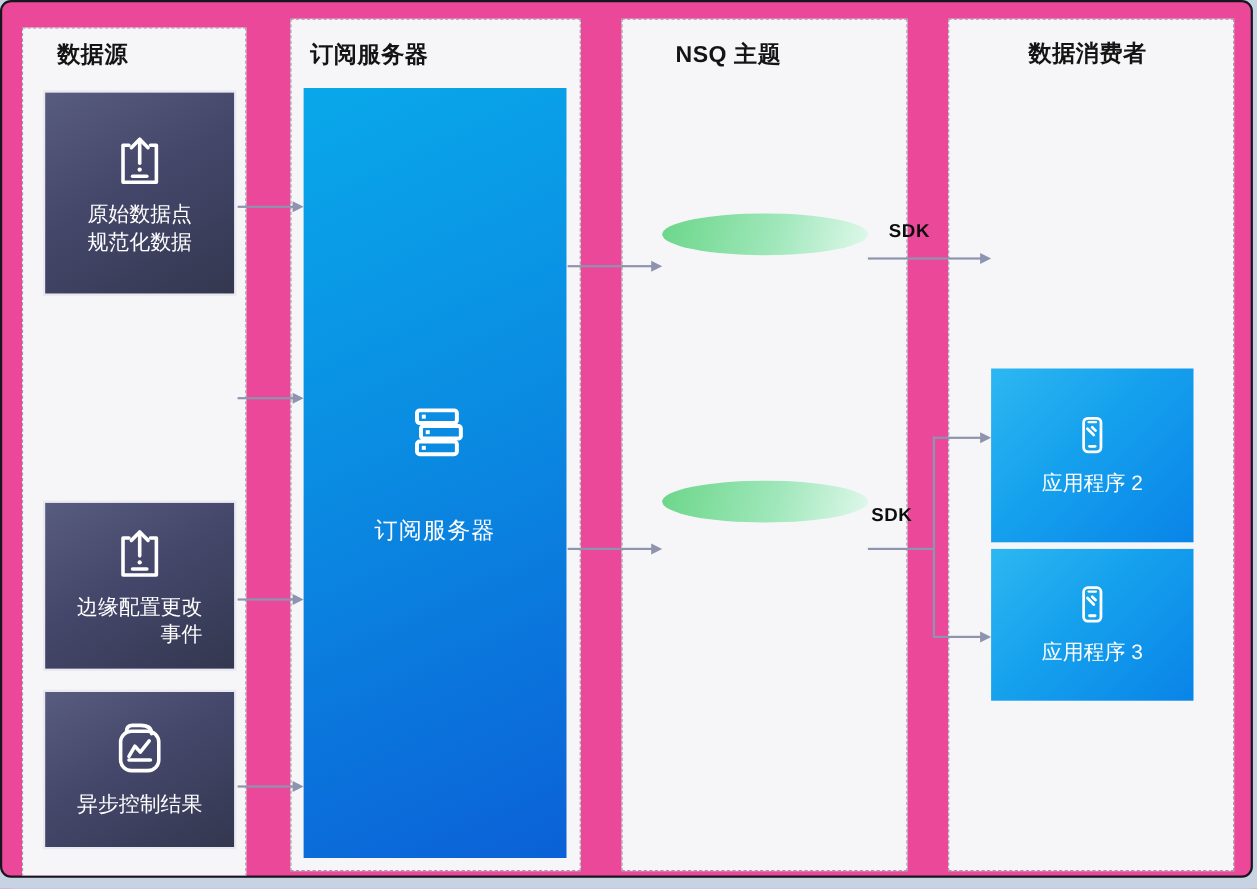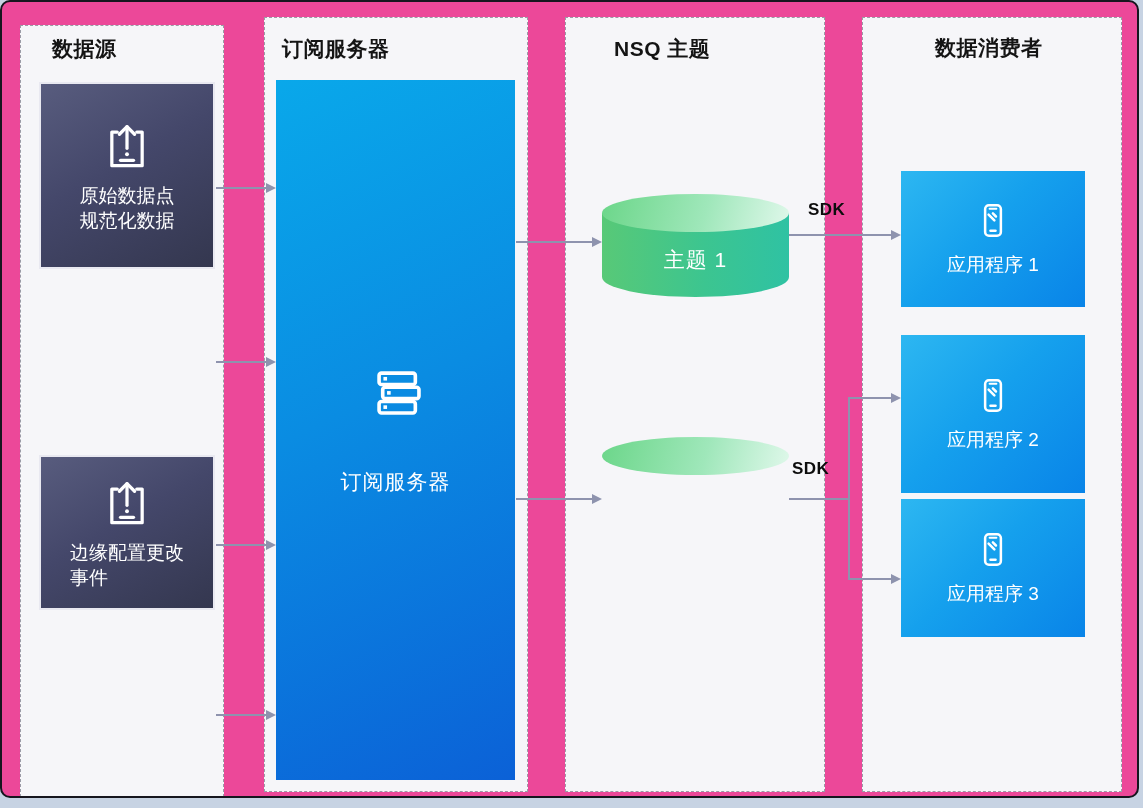--- a/index.html
+++ b/index.html
@@ -31,21 +31,21 @@
   }
   .src-box {
     position:absolute; left:37px; width:176px;
     background:linear-gradient(150deg,#585c7e 0%,#44476a 45%,#34374f 100%);
     border:2px solid #e9e9f1;
     display:flex; flex-direction:column; align-items:center; justify-content:center;
     gap:13px;
   }
   .box-label {
     color:#ffffff; font-size:19px; line-height:1.32;
-    text-align:left; white-space:pre-line;
+    text-align:right; white-space:pre-line;
   }
   .server-box {
     position:absolute; left:274px; top:78px; width:239px; height:700px;
     background:linear-gradient(155deg,#09a8ea 0%,#0a8ce2 45%,#0b61d7 100%);
     display:flex; flex-direction:column; align-items:center; justify-content:center;
     gap:46px;
   }
   .server-label { color:#fff; font-size:21px; letter-spacing:1px; }
   .cylinder { position:absolute; left:600px; width:187px; }
   .cyl-body {
@@ -122,57 +122,54 @@
         <path d="M24 28 V8"></path>
         <path d="M17 15 L24 8 L31 15"></path>
         <circle cx="24" cy="33.5" r="1.8" fill="#ffffff" stroke="none"></circle>
         <path d="M18 39 H30"></path>
       </svg>
     </span>
     <span class="box-label">边缘配置更改
 事件</span>
   </div>
 
+  <div class="src-box" style="top:625px;height:145px;">
+    <span class="icon">
+      <svg width="52" height="52" viewBox="0 0 48 48" fill="none" stroke="#ffffff" stroke-width="3" stroke-linecap="round" stroke-linejoin="round">
+        <path d="M13 10 Q13 5 18 5 H25 Q34 5 34 12"></path>
+        <rect x="8" y="10" width="32" height="33" rx="9"></rect>
+        <path d="M15 34 H33"></path>
+        <path d="M15 31 L20 22.5 L24.5 27.5 L32 18"></path>
+      </svg>
+    </span>
+    <span class="box-label">异步控制结果</span>
+  </div>
 
   <div class="server-box">
     <span class="icon">
       <svg width="58" height="58" viewBox="0 0 48 48" fill="none" stroke="#ffffff" stroke-width="3">
         <rect x="10" y="7.5" width="30" height="9.5" rx="2"></rect>
         <rect x="13" y="19.2" width="30" height="9.5" rx="2"></rect>
         <rect x="10" y="31" width="30" height="9.5" rx="2"></rect>
         <rect x="13.6" y="10.7" width="3" height="3" fill="#ffffff" stroke="none"></rect>
         <rect x="16.6" y="22.4" width="3" height="3" fill="#ffffff" stroke="none"></rect>
         <rect x="13.6" y="34.2" width="3" height="3" fill="#ffffff" stroke="none"></rect>
       </svg>
     </span>
     <span class="server-label">订阅服务器</span>
   </div>
 
   <div class="cylinder" style="top:192px;height:103px;">
-    <div class="cyl-body">
-      <span class="cyl-label">主题 1</span>
-    </div>
     <div class="cyl-top"></div>
   </div>
 
   <div class="cylinder" style="top:435px;height:98px;">
     <div class="cyl-top"></div>
   </div>
 
-  <div class="app-box" style="top:169px;height:136px;">
-    <span class="icon">
-      <svg width="42" height="42" viewBox="0 0 40 40" fill="none" stroke="#ffffff" stroke-width="2.4" stroke-linecap="round">
-        <rect x="12.5" y="5" width="15" height="29" rx="3.6"></rect>
-        <path d="M16.8 8.4 H23.2" stroke-width="2"></path>
-        <path d="M15.8 14 l5.5 5.5 M19.9 12.8 l2.9 2.9"></path>
-        <path d="M17.6 29.3 H22.4"></path>
-      </svg>
-    </span>
-    <span class="box-label">应用程序 1</span>
-  </div>
 
   <div class="app-box" style="top:333px;height:158px;">
     <span class="icon">
       <svg width="42" height="42" viewBox="0 0 40 40" fill="none" stroke="#ffffff" stroke-width="2.4" stroke-linecap="round">
         <rect x="12.5" y="5" width="15" height="29" rx="3.6"></rect>
         <path d="M16.8 8.4 H23.2" stroke-width="2"></path>
         <path d="M15.8 14 l5.5 5.5 M19.9 12.8 l2.9 2.9"></path>
         <path d="M17.6 29.3 H22.4"></path>
       </svg>
     </span>

